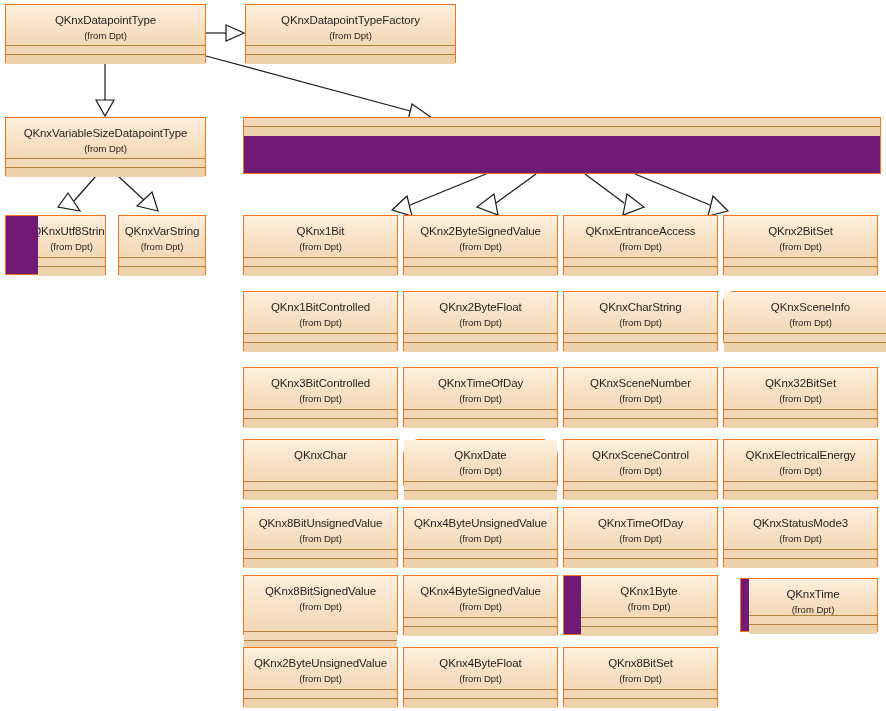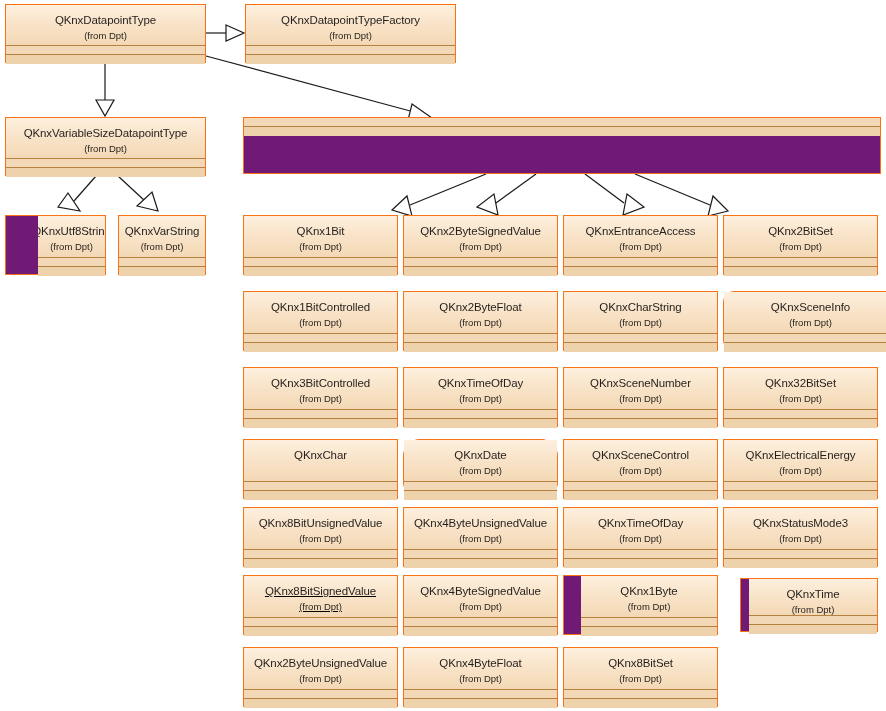--- a/index.html
+++ b/index.html
@@ -317,21 +317,21 @@
       </div>
       <div class="uml-class" style="left: 723px; top: 507px; width: 155px; height: 60px;">
         <div class="uml-head" style="height: 42px;">
           <div class="uml-name">QKnxStatusMode3</div>
           <div class="uml-pkg">(from Dpt)</div>
         </div>
         <div class="uml-attrs"></div>
         <div class="uml-ops"></div>
       </div>
       <div class="uml-class" style="left: 243px; top: 575px; width: 155px; height: 60px;">
-        <div class="uml-head" style="height: 42px; text-decoration: underline;">
+        <div class="uml-head" style="height: 56px;">
           <div class="uml-name">QKnx8BitSignedValue</div>
           <div class="uml-pkg">(from Dpt)</div>
         </div>
         <div class="uml-attrs"></div>
         <div class="uml-ops"></div>
       </div>
       <div class="uml-class" style="left: 403px; top: 575px; width: 155px; height: 60px;">
         <div class="uml-head" style="height: 42px;">
           <div class="uml-name">QKnx4ByteSignedValue</div>
           <div class="uml-pkg">(from Dpt)</div>

